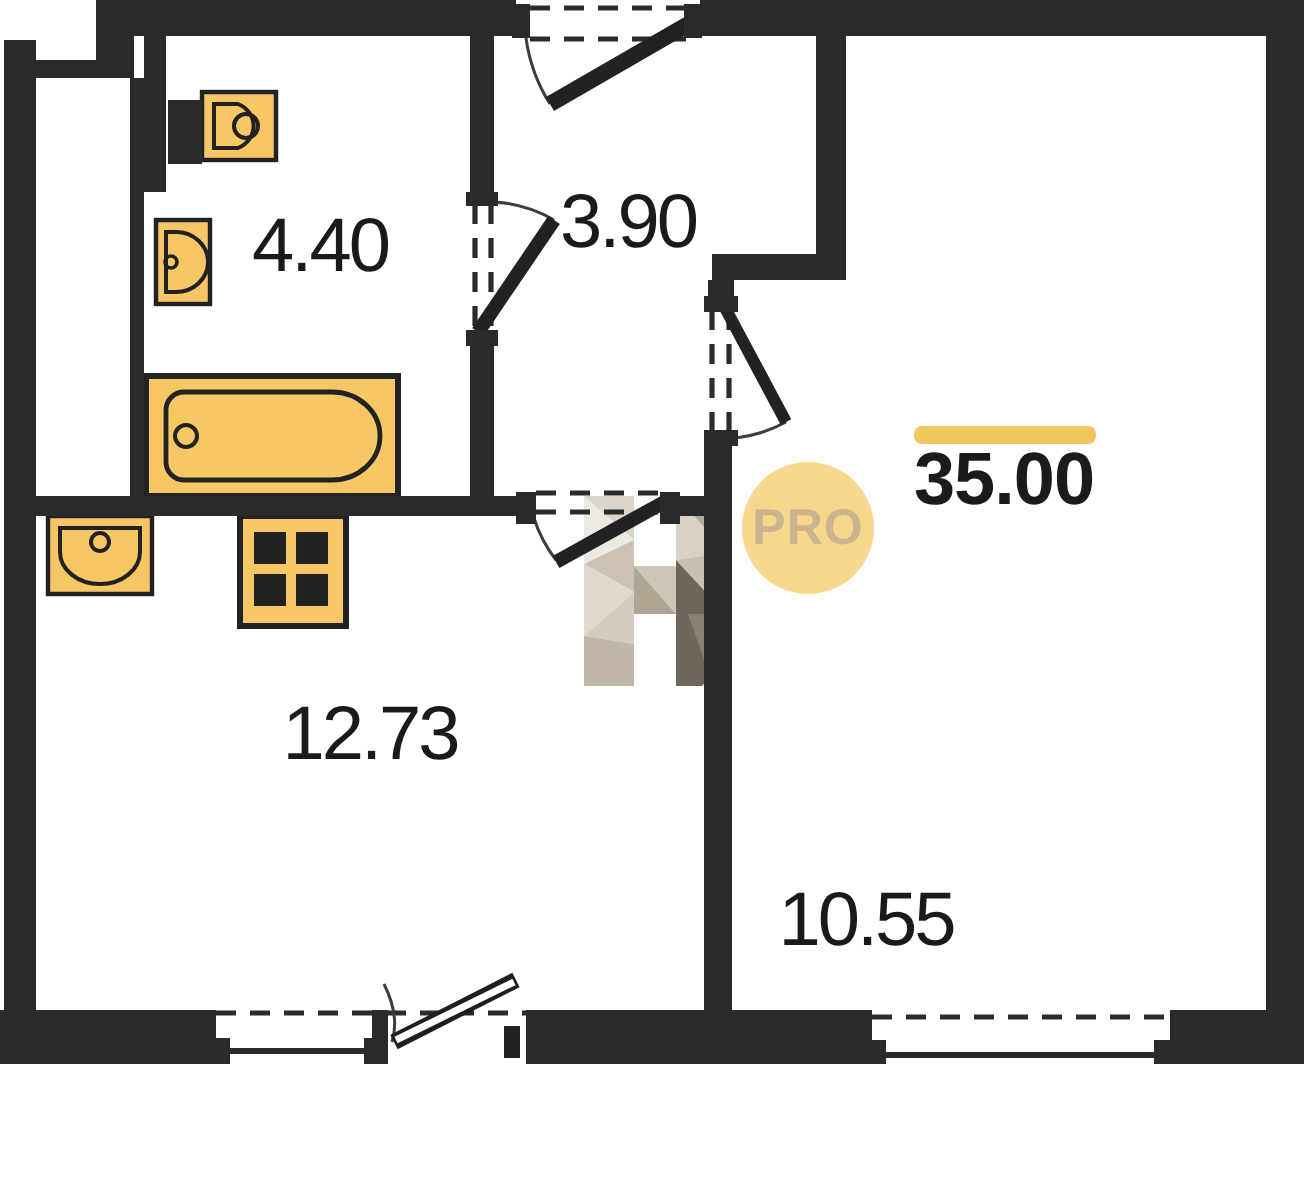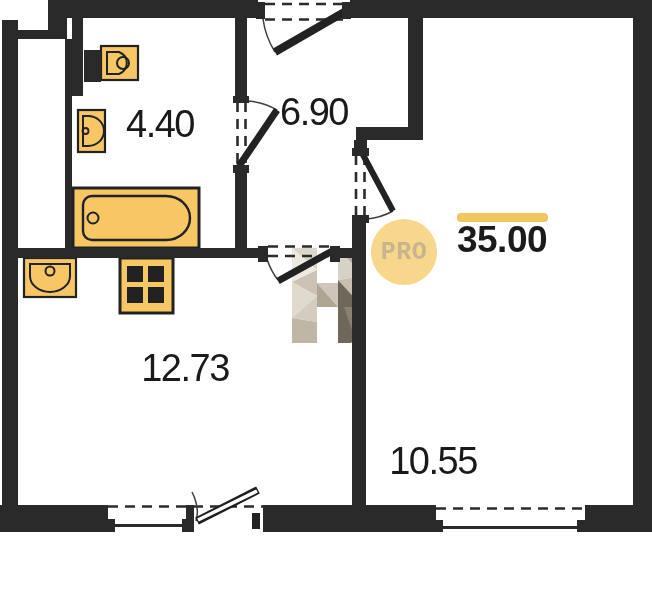--- a/index.html
+++ b/index.html
@@ -10,23 +10,23 @@
   .w{position:absolute;background:#2a2a2a;}
   .sill{position:absolute;background:#2a2a2a;}
   .decor{position:absolute;left:0;top:0;}
   .lbl{
     position:absolute;transform:translate(-50%,-50%);
     font-size:38px;letter-spacing:-1.5px;color:#1a1a1a;white-space:nowrap;
   }
   .lbl.total{font-weight:bold;font-size:37px;letter-spacing:-0.5px;color:#1b1b1b;}
   .accent-bar{position:absolute;left:457px;top:213px;width:91px;height:9px;background:#F0C75F;border-radius:4px;}
   .badge{
-    position:absolute;left:371px;top:219px;width:66px;height:66px;border-radius:50%;
+    position:absolute;left:371px;top:231px;width:66px;height:66px;border-radius:50%;
     background:#F6D78C;display:flex;align-items:center;justify-content:center;
-    color:#C9B48E;font-size:25px;font-weight:600;letter-spacing:0.5px;font-family:Liberation Mono, monospace;
+    color:#C9B48E;font-size:25px;font-weight:600;letter-spacing:0.5px;
   }
 </style>
 </head>
 <body>
 
 <div class="plan">
 
   <svg class="decor" width="652" height="600" viewBox="0 0 652 600">
 
     <g>
@@ -142,21 +142,21 @@
   <div class="w" style="left:432px;top:520px;width:11px;height:13px"></div>
   <div class="w" style="left:577px;top:520px;width:11px;height:13px"></div>
   <div class="sill" style="left:108px;top:524px;width:76px;height:3px"></div>
   <div class="sill" style="left:443px;top:526px;width:136px;height:3px"></div>
   <div class="w" style="left:68px;top:547px;width:7px;height:50px"></div>
   <div class="w" style="left:68px;top:591px;width:203px;height:6px"></div>
   <div class="w" style="left:263px;top:547px;width:7px;height:47px"></div>
   <div class="w" style="left:84px;top:50px;width:17px;height:32px"></div>
 
   <div class="lbl" style="left:160px;top:124px">4.40</div>
-  <div class="lbl" style="left:314px;top:112px">6.90</div>
+  <div class="lbl" style="left:314px;top:112px">3.90</div>
   <div class="lbl" style="left:185px;top:368px">12.73</div>
   <div class="lbl" style="left:433px;top:461px">10.55</div>
 
   <div class="accent-bar"></div>
   <div class="lbl total" style="left:502px;top:240px">35.00</div>
 
   <div class="badge">PRO</div>
 
 </div>
 

